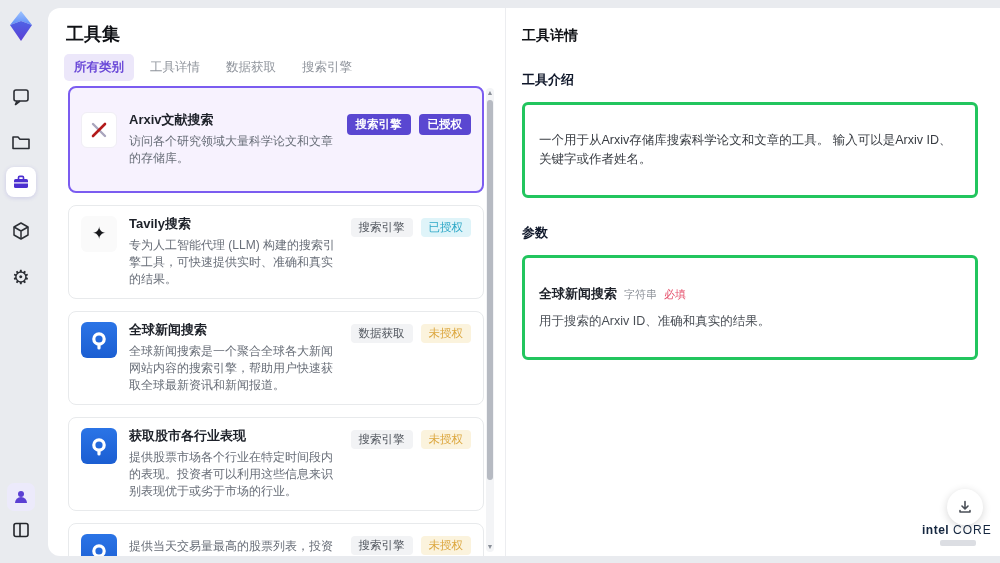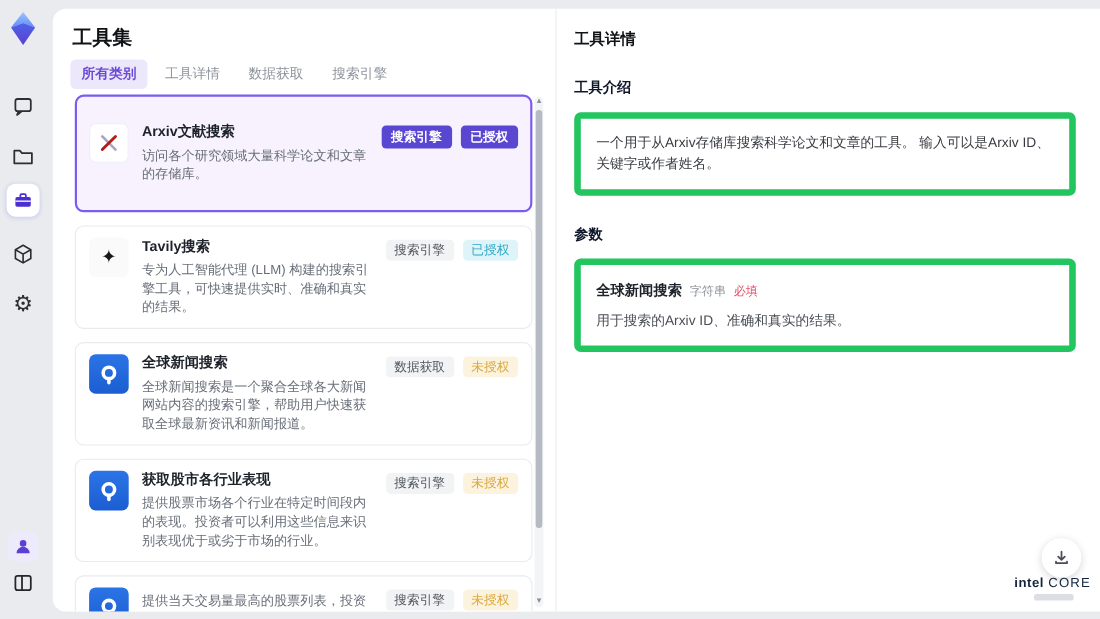--- a/index.html
+++ b/index.html
@@ -53,21 +53,21 @@
   
   .sbar { position:absolute; left:438px; top:80px; bottom:4px; width:8px; background:#f3f4f6; border-radius:4px; }
   .sbar .arr { position:absolute; left:0; width:8px; font-size:7px; color:#8a8f98; text-align:center; line-height:8px; }
   .sbar .arr.up { top:1px; } .sbar .arr.dn { bottom:1px; }
   .sbar .thumb { position:absolute; left:1px; width:6px; top:12px; height:380px; background:#b6bac2; border-radius:3px; }
 
   
   .details { position:absolute; left:457px; top:0; right:0; bottom:0; border-left:1px solid #ecedf0; padding:19px 22px 0 16px; }
   .d-title { font-size:14px; font-weight:bold; color:#101216; }
   .d-sub { font-size:13px; font-weight:bold; color:#0f172a; margin-top:26px; }
-  .d-box { margin-top:13px; border:6px solid #22c55e; border-radius:6px; background:#fff; padding:13px 14px; font-size:12.5px; color:#383c42; line-height:1.5; }
+  .d-box { margin-top:13px; border:3px solid #22c55e; border-radius:6px; background:#fff; padding:26px 14px; font-size:12.5px; color:#383c42; line-height:1.5; }
   .param-line1 { display:flex; align-items:baseline; gap:7px; }
   .param-name { font-size:13px; font-weight:bold; color:#1d2129; }
   .param-type { font-size:11px; color:#8b9097; }
   .param-req { font-size:11px; color:#e5506b; }
   .param-desc { margin-top:9px; font-size:12.5px; color:#4a4f56; }
 
   
   .fab { position:absolute; left:947px; top:489px; width:36px; height:36px; border-radius:50%; background:#fff; box-shadow:0 2px 8px rgba(0,0,0,.16); display:flex; align-items:center; justify-content:center; cursor:pointer; }
   .brand { position:absolute; left:922px; top:523px; width:72px; color:#14263f; }
   .brand .t { font-size:12px; letter-spacing:.5px; white-space:nowrap; }

